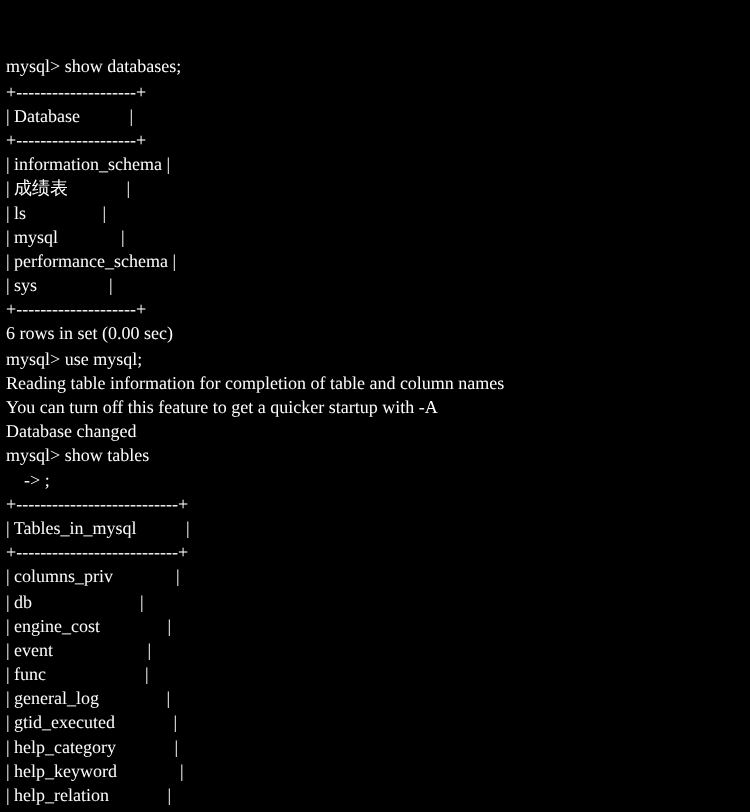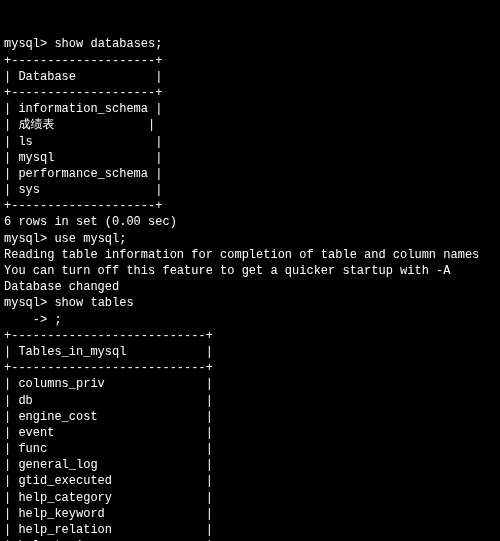--- a/index.html
+++ b/index.html
@@ -8,19 +8,19 @@
       font-family: "Consolas", "Courier New", monospace;
       font-size: 12px;
       line-height: 1.35;
       margin: 0;
       padding: 4px;
       white-space: pre;
       width: 500px;
       box-sizing: border-box;
       overflow: hidden;
     }
-    .line { display: block; }
+    .line { display: block; font-family: Liberation Serif, serif; }
   </style>
 </head>
 <body>
 
 <div><span class="line"><span>mysql&gt;</span> <span>show databases;</span></span><span class="line">+--------------------+</span><span class="line">| Database           |</span><span class="line">+--------------------+</span><span class="line">| information_schema |</span><span class="line">| 成绩表             |</span><span class="line">| ls                 |</span><span class="line">| mysql              |</span><span class="line">| performance_schema |</span><span class="line">| sys                |</span><span class="line">+--------------------+</span><span class="line">6 rows in set (0.00 sec)</span><span class="line"></span><span class="line"><span>mysql&gt;</span> <span>use mysql;</span></span><span class="line">Reading table information for completion of table and column names</span><span class="line">You can turn off this feature to get a quicker startup with -A</span><span class="line"></span><span class="line">Database changed</span><span class="line"><span>mysql&gt;</span> <span>show tables</span></span><span class="line"><span>    -&gt; </span><span>;</span></span><span class="line">+---------------------------+</span><span class="line">| Tables_in_mysql           |</span><span class="line">+---------------------------+</span><span class="line">| columns_priv              |</span><span class="line">| db                        |</span><span class="line">| engine_cost               |</span><span class="line">| event                     |</span><span class="line">| func                      |</span><span class="line">| general_log               |</span><span class="line">| gtid_executed             |</span><span class="line">| help_category             |</span><span class="line">| help_keyword              |</span><span class="line">| help_relation             |</span><span class="line">| help_topic                |</span></div>
 
 
 </body></html>

